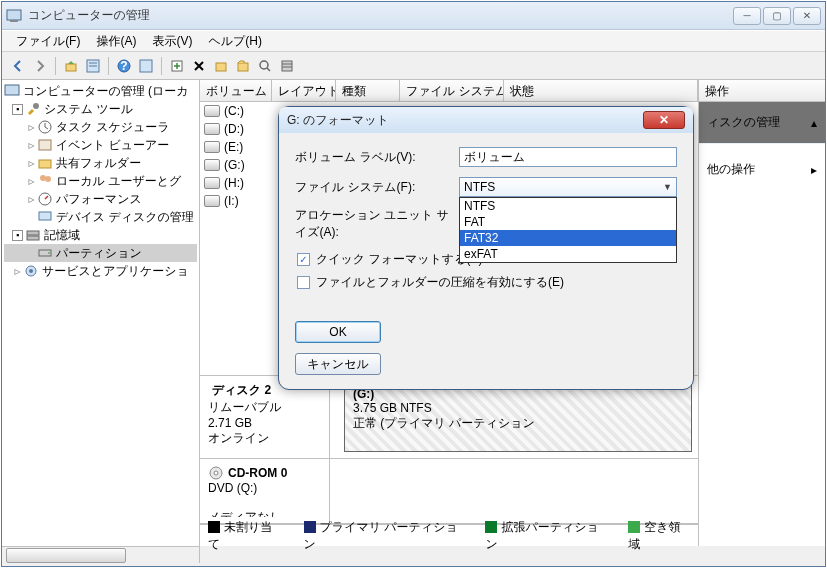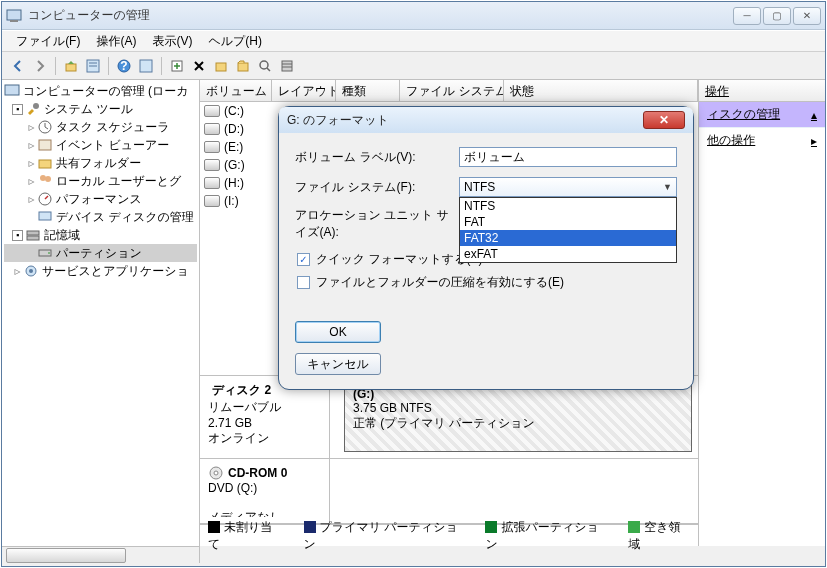--- a/index.html
+++ b/index.html
@@ -43,24 +43,24 @@
 .disk-left { width: 130px; padding: 6px 8px; border-right: 1px solid #c0c0c0; }
 .disk-left .dtitle { font-weight: bold; display: flex; align-items: center; gap: 4px; }
 .disk-right { flex: 1; padding: 6px; }
 .part-box { border: 1px solid #666; background: repeating-linear-gradient(45deg,#e8e8e8,#e8e8e8 4px,#f8f8f8 4px,#f8f8f8 8px); padding: 4px 8px; font-size: 11px; position: relative; }
 .part-box::before { content:""; position:absolute; left:0; right:0; top:-1px; height:4px; background:#1a2a6c; }
 
 .legend { height: 22px; border-top: 1px solid #c0c0c0; display: flex; align-items: center; padding: 0 8px; gap: 22px; font-size: 11px; }
 .legend .sw { width: 12px; height: 12px; display: inline-block; margin-right: 4px; vertical-align: middle; }
 
 
-.actions { width: 126px; text-decoration: underline; }
+.actions { width: 126px; }
 .actions .ahdr { height: 22px; border-bottom: 1px solid #c0c0c0; padding: 3px 6px; background: linear-gradient(#fdfdfd,#ececec); }
-.actions .arow { padding: 4px 8px; border-bottom: 1px solid #e8f0f8; background: #c4b5fd; display:flex; justify-content:space-between; align-items:center;}
-.actions .arow2 { padding: 4px 8px; display:flex; justify-content:space-between; align-items:center; cursor:pointer;}
+.actions .arow { padding: 12px 8px; border-bottom: 1px solid #e8f0f8; background: #737373; display:flex; justify-content:space-between; align-items:center;}
+.actions .arow2 { padding: 17px 8px; display:flex; justify-content:space-between; align-items:center; cursor:pointer;}
 
 .hscroll { height: 17px; background: #f0f0f0; border-top: 1px solid #c0c0c0; display:flex; align-items:center; }
 .hscroll .thumb { height: 15px; width: 120px; background: linear-gradient(#fdfdfd,#d8d8d8); border:1px solid #a0a0a0; border-radius:2px; margin-left:4px;}
 
 
 .modal { position: absolute; left: 278px; top: 106px; width: 416px; border: 1px solid #3b5d84; border-radius: 11px; box-shadow: 0 0 12px rgba(0,0,0,0.4); background: #f0f0f0; z-index: 10; }
 .modal .mtitle { height: 26px; background: linear-gradient(#eaf3fc,#cfe1f4); border-radius: 6px 6px 0 0; display:flex; align-items:center; padding: 0 8px; }
 .modal .mtitle .t { flex:1; color:#222; }
 .modal .close { width: 42px; height: 18px; background: linear-gradient(#e47a73,#c83a2f); border:1px solid #8a2a22; border-radius:3px; display:flex; align-items:center; justify-content:center; color:#fff; font-weight:bold; cursor:pointer; }
 .modal .body { padding: 14px 16px; }

